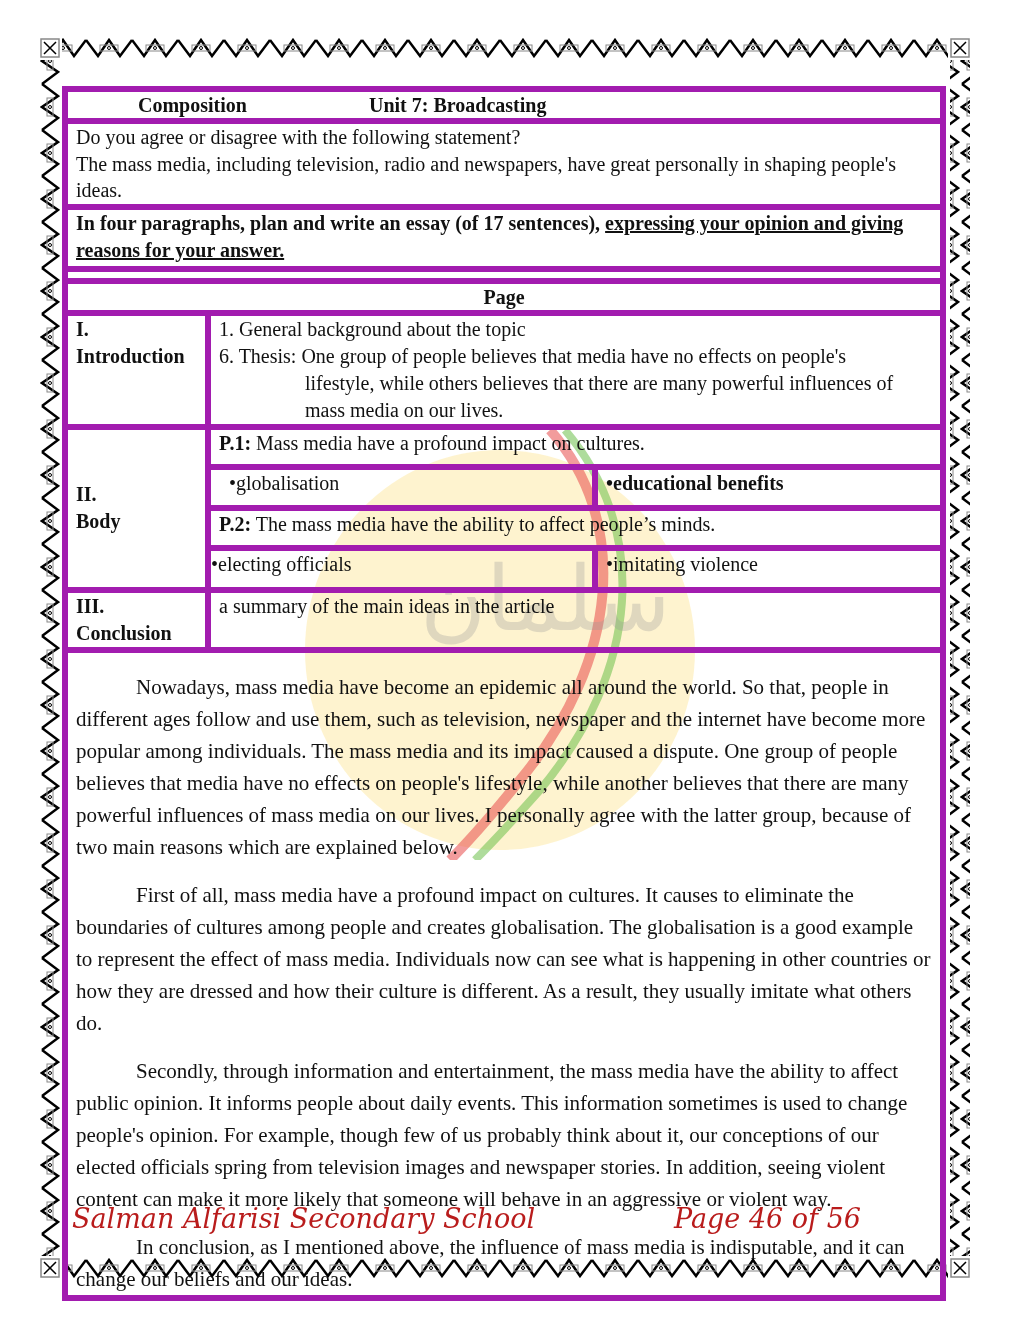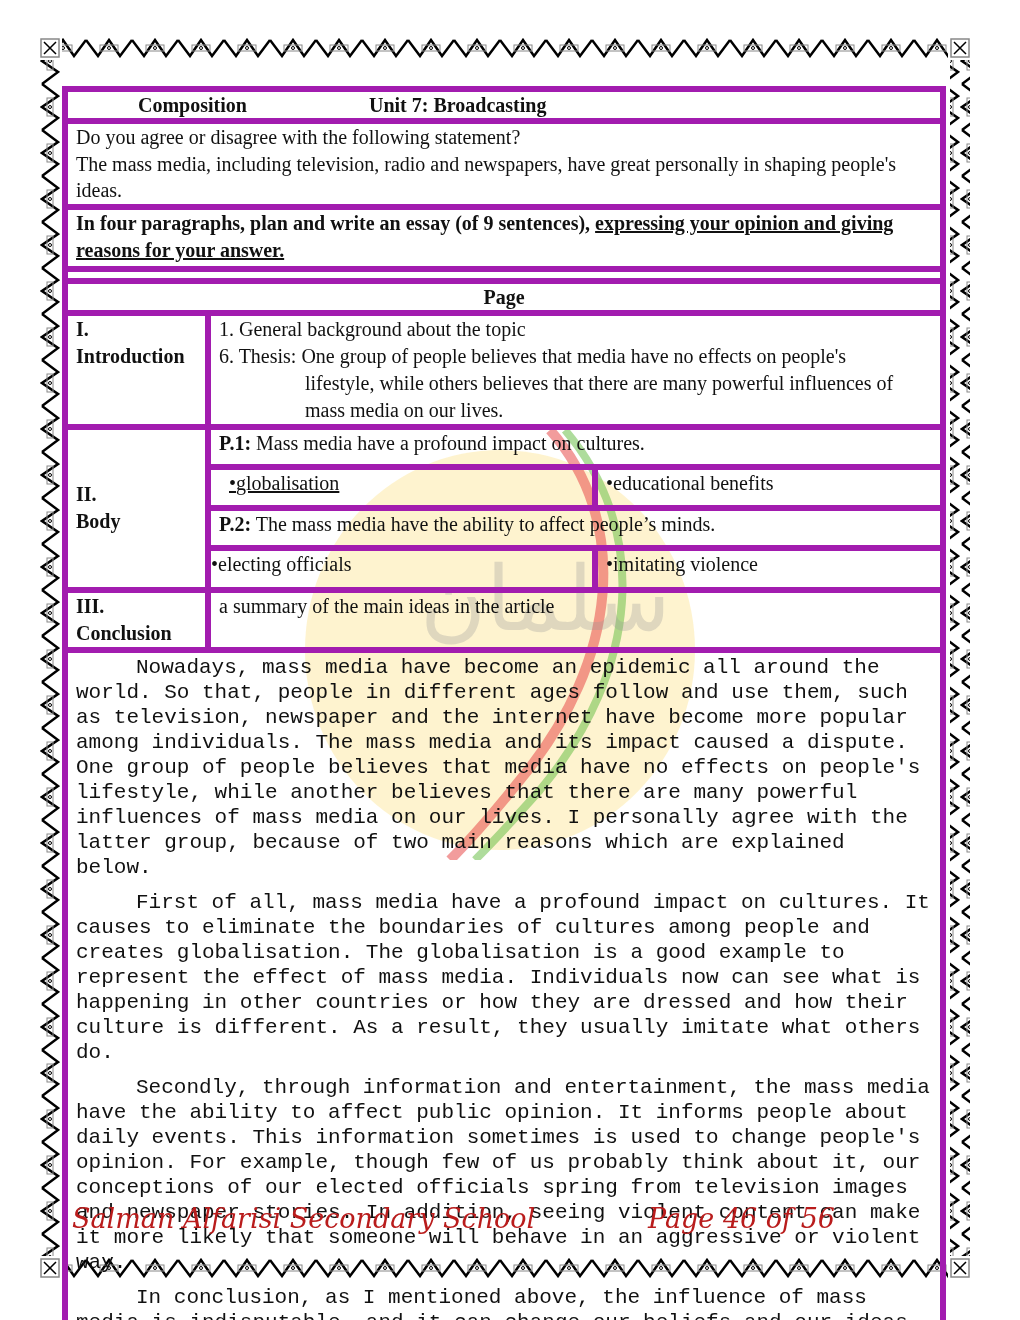--- a/index.html
+++ b/index.html
@@ -12,21 +12,21 @@
   .main { position:absolute; left:62px; top:86px; width:884px; border:1.5px solid #333; }
   .main td { border:6px solid #a21caf; padding:0 8px; vertical-align:top; font-size:20px; line-height:27px; }
   .hdr td { font-weight:bold; font-size:20px; line-height:26px; }
   .hdr span { display:inline-block; }
   .bold { font-weight:bold; }
   .ul { text-decoration:underline; }
   .plan-title { text-align:center; font-weight:bold; height:20px; line-height:26px !important; overflow:hidden; }
   .sec { font-weight:bold; font-size:19px; line-height:25px; width:121px; }
   .sm { font-size:18.5px; line-height:25px; }
   .indent { padding-left:86px; display:block; }
-  .essay p { margin:0 0 10px 0; text-indent:60px; font-size:21px; line-height:25px;font-family:Liberation Mono, monospace; }
+  .essay p { margin:16px 0 10px 0; text-indent:60px; font-size:21px; line-height:32px; }
   .footer { position:absolute; top:1203px; font-family:"DejaVu Serif", serif; font-style:italic;
             color:#b91c1c; font-size:27px; }
 </style>
 </head>
 <body>
 
 <div class="frame">
   <svg width="930" height="1240" viewBox="0 0 930 1240">
     <defs>
       <pattern id="hz" x="0" y="0" width="46" height="20" patternUnits="userSpaceOnUse">
@@ -73,21 +73,21 @@
     </td>
   </tr>
   <tr>
     <td colspan="3" style="line-height:26.5px;">
       <div>Do you agree or disagree with the following statement?</div>
       <div>The mass media, including television, radio and newspapers, have great personally in shaping people's ideas.</div>
     </td>
   </tr>
   <tr>
     <td colspan="3" class="bold" style="line-height:27px; padding-bottom:2px;">
-      <span>In four paragraphs, plan and write an essay (of 9 sentences), </span><span class="ul">expressing your opinion and giving reasons for your answer.</span>
+      <span>In four paragraphs, plan and write an essay (of 17 sentences), </span><span class="ul">expressing your opinion and giving reasons for your answer.</span>
     </td>
   </tr>
   <tr style="height:6px;">
         <td colspan="3" style="height:6px;padding:0;border-bottom:1px solid #333;"></td>
       </tr>
   <tr>
     <td colspan="3" class="plan-title">Page</td>
   </tr>
   <tr>
     <td class="sec">
@@ -103,22 +103,22 @@
   <tr style="height:40px;">
     <td class="sec" rowspan="4" style="vertical-align:middle;">
       <div>II.</div>
       <div>Body</div>
     </td>
     <td colspan="2" class="sm">
       <span class="bold">P.1:</span><span> Mass media have a profound impact on cultures.</span>
     </td>
   </tr>
   <tr style="height:41px;">
-    <td class="sm" style="width:355px;padding-left:18px;text-decoration:underline;">•<span>globalisation</span></td>
-    <td class="sm" style="">•<span>educational benefits</span></td>
+    <td class="sm" style="width:355px;padding-left:18px;">•<span>globalisation</span></td>
+    <td class="sm" style="font-weight:bold;">•<span>educational benefits</span></td>
   </tr>
   <tr style="height:40px;">
     <td colspan="2" class="sm">
       <span class="bold">P.2:</span><span> The mass media have the ability to affect people’s minds.</span>
     </td>
   </tr>
   <tr style="height:42px;">
     <td class="sm" style="padding-left:0;">•<span>electing officials</span></td>
     <td class="sm" style="padding-left:8px;">•<span>imitating violence</span></td>
   </tr>
@@ -134,13 +134,13 @@
       <p>Nowadays, mass media have become an epidemic all around the world. So that, people in different ages follow and use them, such as television, newspaper and the internet have become more popular among individuals. The mass media and its impact caused a dispute. One group of people believes that media have no effects on people's lifestyle, while another believes that there are many powerful influences of mass media on our lives. I personally agree with the latter group, because of two main reasons which are explained below.</p>
       <p>First of all, mass media have a profound impact on cultures. It causes to eliminate the boundaries of cultures among people and creates globalisation. The globalisation is a good example to represent the effect of mass media. Individuals now can see what is happening in other countries or how they are dressed and how their culture is different. As a result, they usually imitate what others do.</p>
       <p>Secondly, through information and entertainment, the mass media have the ability to affect public opinion.  It informs people about daily events. This information sometimes is used to change people's opinion. For example, though few of us probably think about it, our conceptions of our elected officials spring from television images and newspaper stories. In addition, seeing violent content can make it more likely that someone will behave in an aggressive or violent way.</p>
       <p style="margin-bottom:0;">In conclusion, as I mentioned above, the influence of mass media is indisputable, and it can change our beliefs and our ideas.</p>
     </td>
   </tr>
 </tbody>
   </table>
 
 <div class="footer" style="left:72px;">Salman Alfarisi Secondary School</div>
-<div class="footer" style="left:648px;">Page 46 of 56</div>
+<div class="footer" style="left:674px;">Page 46 of 56</div>
 
 </body></html>

